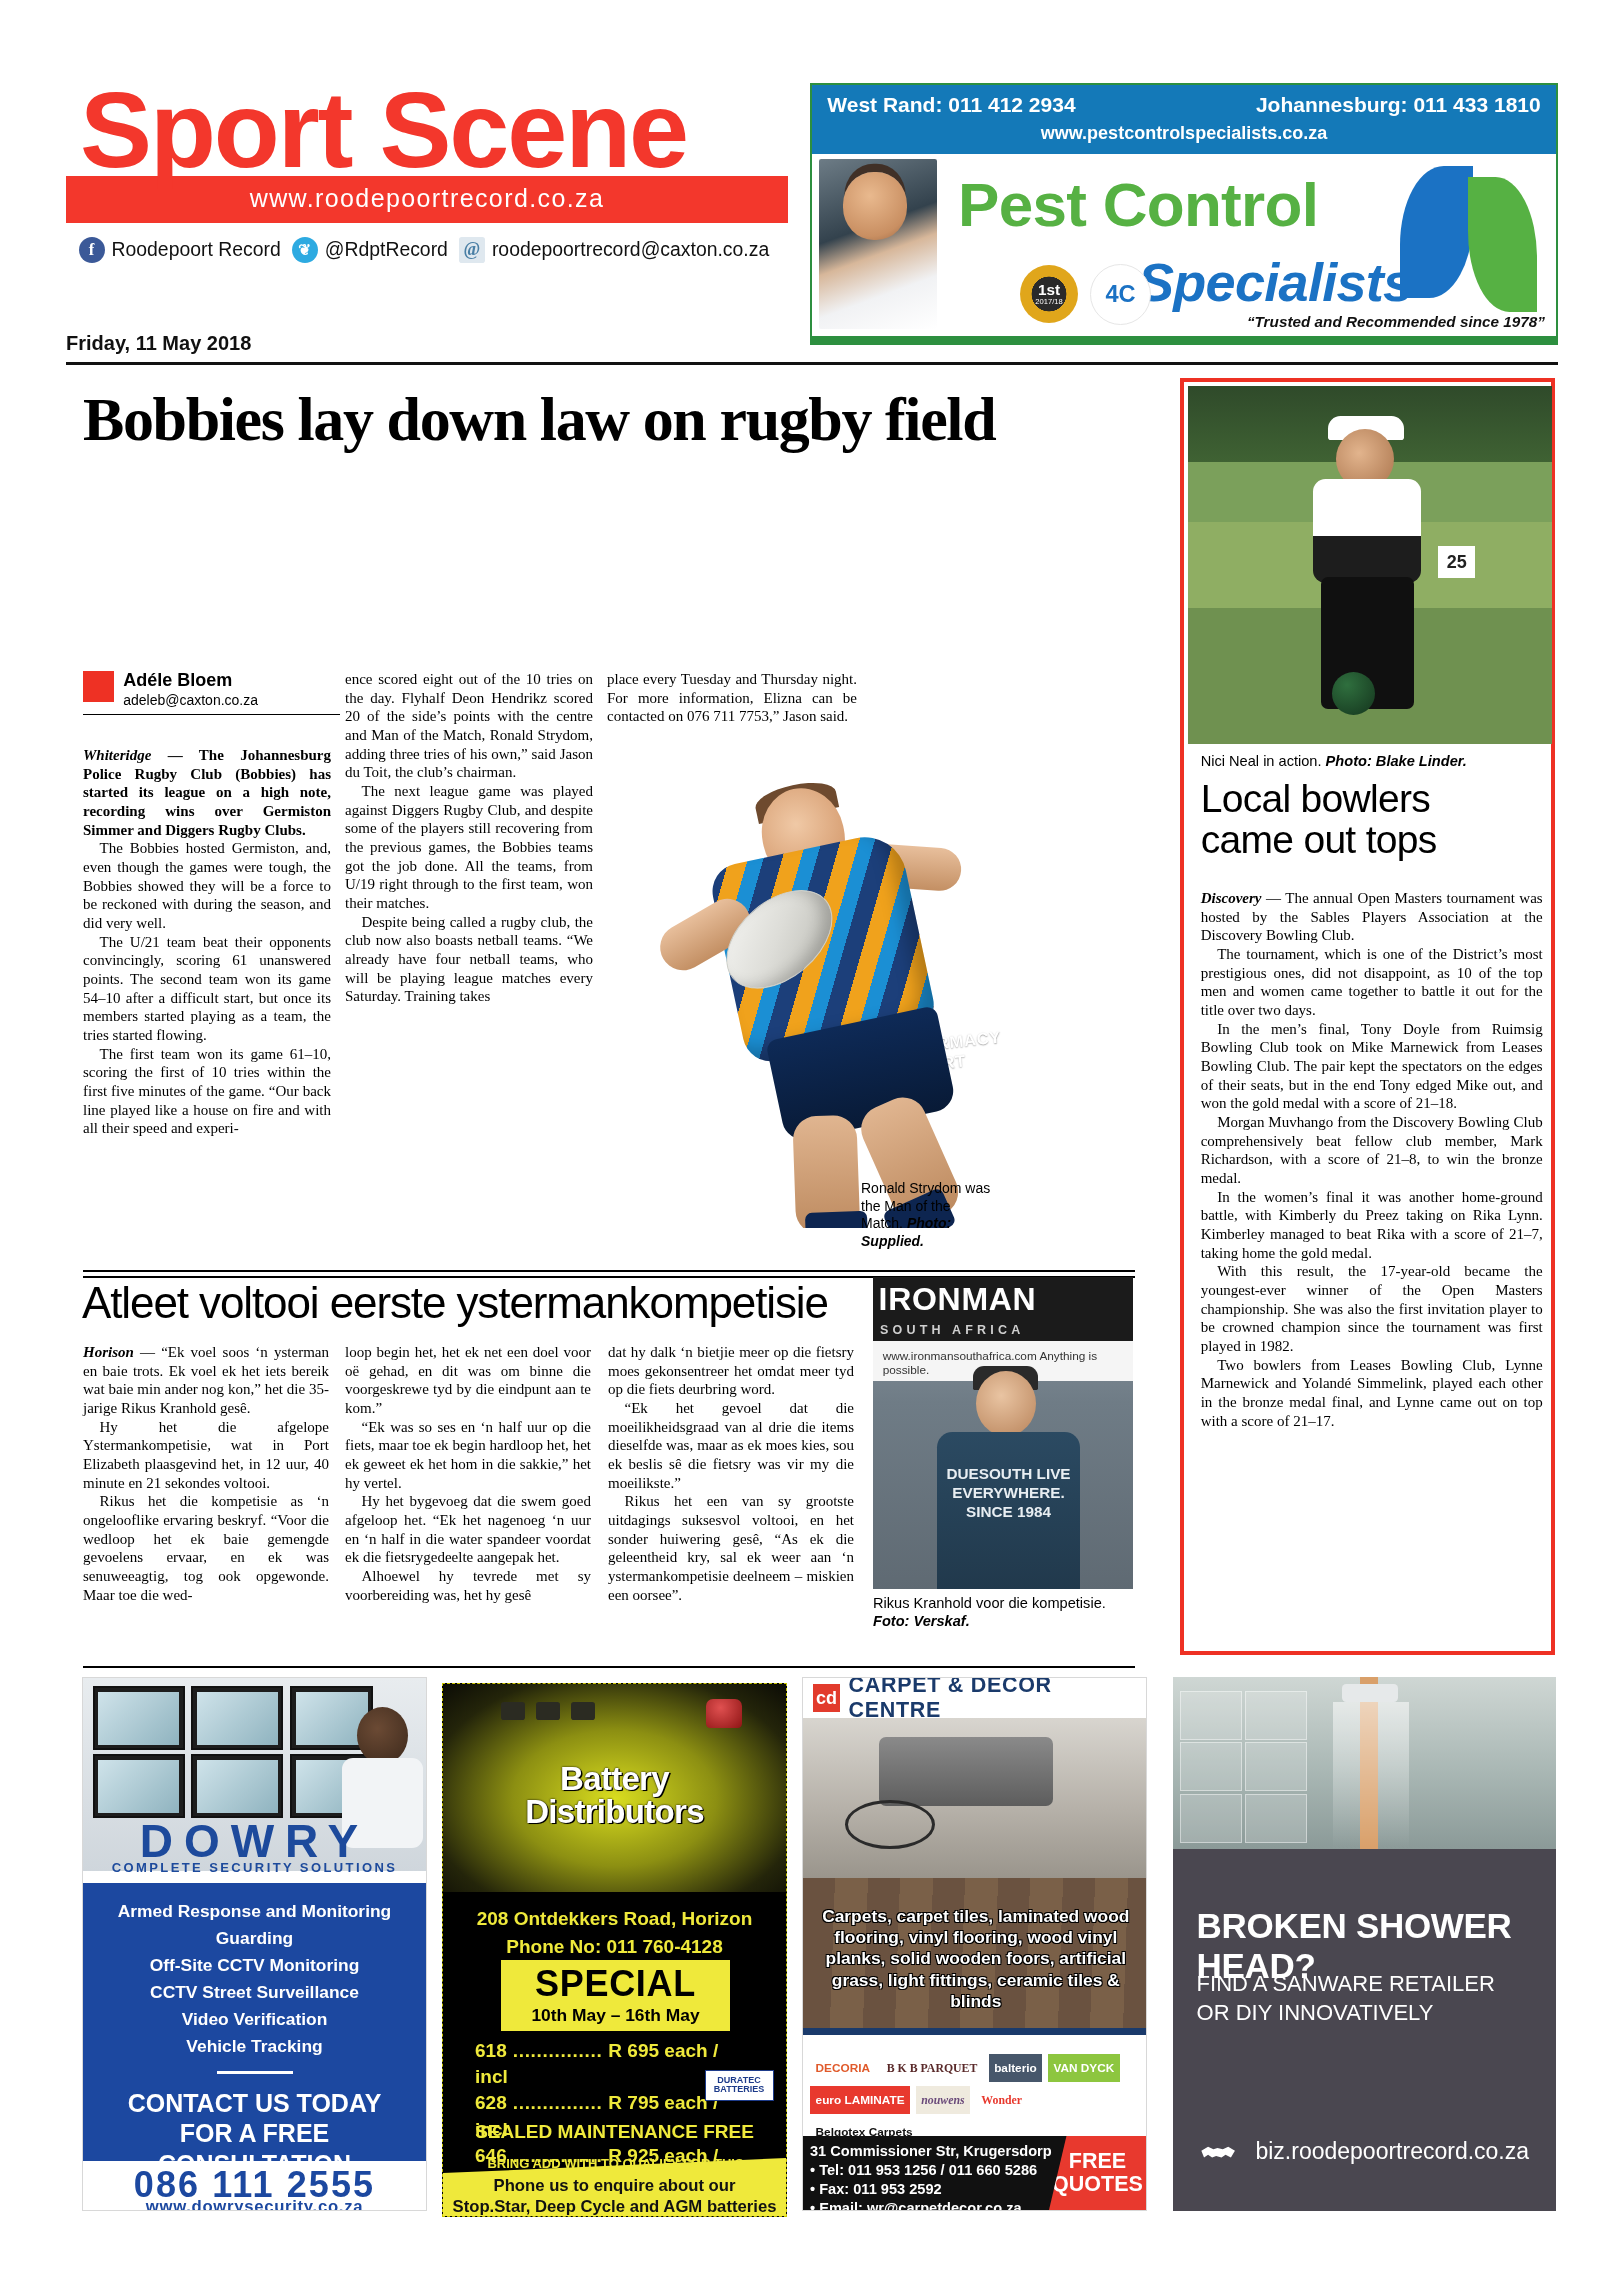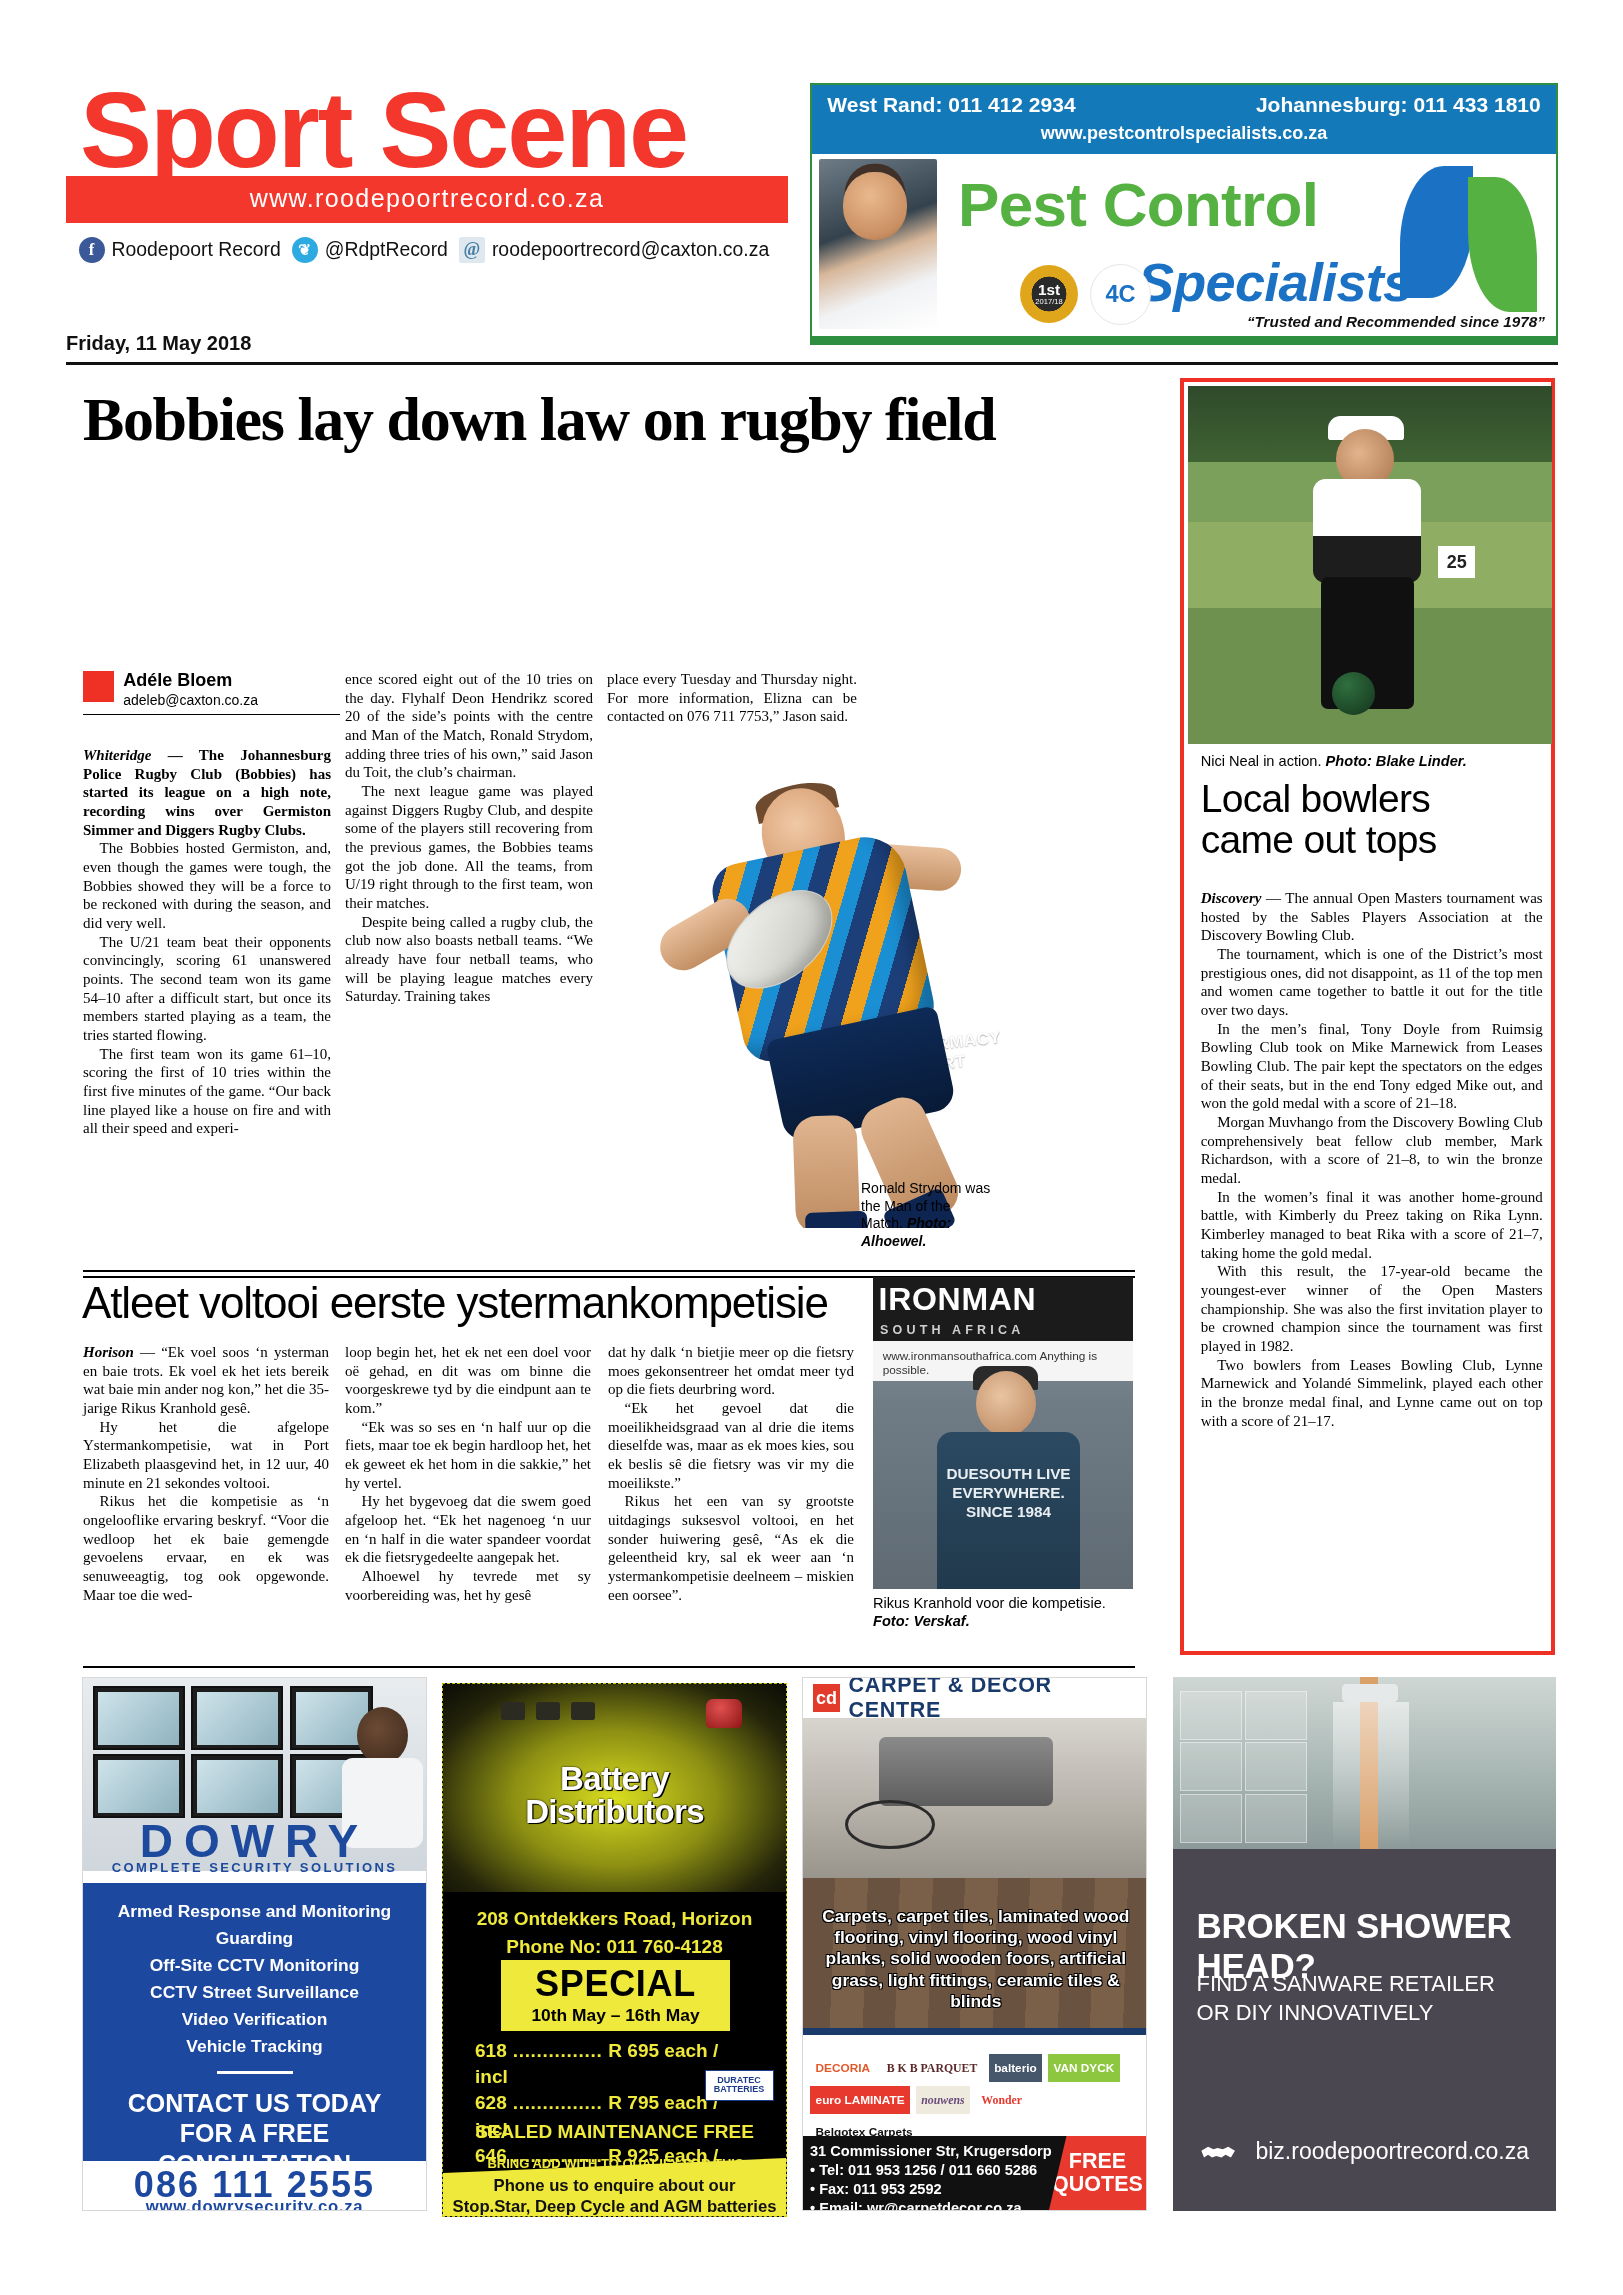--- a/index.html
+++ b/index.html
@@ -470,21 +470,21 @@
       <div class="rp-ball"></div>
       <div class="rp-shorts"></div>
       <div class="rp-legL"></div>
       <div class="rp-legR"></div>
       <div class="rp-sockL"></div>
       <div class="rp-sockR"></div>
     </div>
   </div>
   <div class="rugby-caption">
     <span>Ronald Strydom was the Man of the Match.</span>
-    <b>Photo: Alhoewel.</b>
+    <b>Photo: Supplied.</b>
   </div>
 
   <div class="bowls-box">
     <div class="bowls-photo">
       <div class="bp-trees"></div>
       <div class="bp-num">25</div>
       <div class="bp-person">
         <div class="bp-visor"></div>
         <div class="bp-head"></div>
         <div class="bp-top"></div>
@@ -492,21 +492,21 @@
       </div>
       <div class="bp-ball"></div>
     </div>
     <div class="bowls-cap">
       <span>Nici Neal in action.</span>
       <b>Photo: Blake Linder.</b>
     </div>
     <h2 class="bowls-head">Local bowlers came out tops</h2>
     <div class="bowls-body">
       <p class="first"><span class="place">Discovery</span> <span>— The annual Open Masters tournament was hosted by the Sables Players Association at the Discovery Bowling Club.</span></p>
-      <p>The tournament, which is one of the District’s most prestigious ones, did not disappoint, as 11 of the top men and women came together to battle it out for the title over two days.</p>
+      <p>The tournament, which is one of the District’s most prestigious ones, did not disappoint, as 10 of the top men and women came together to battle it out for the title over two days.</p>
       <p>In the men’s final, Tony Doyle from Ruimsig Bowling Club took on Mike Marnewick from Leases Bowling Club. The pair kept the spectators on the edges of their seats, but in the end Tony edged Mike out, and won the gold medal with a score of 21–18.</p>
       <p>Morgan Muvhango from the Discovery Bowling Club comprehensively beat fellow club member, Mark Richardson, with a score of 21–8, to win the bronze medal.</p>
       <p>In the women’s final it was another home-ground battle, with Kimberly du Preez taking on Rika Lynn. Kimberley managed to beat Rika with a score of 21–7, taking home the gold medal.</p>
       <p>With this result, the 17-year-old became the youngest-ever winner of the Open Masters championship. She was also the first invitation player to be crowned champion since the tournament was first played in 1982.</p>
       <p>Two bowlers from Leases Bowling Club, Lynne Marnewick and Yolandé Simmelink, played each other in the bronze medal final, and Lynne came out on top with a score of 21–17.</p>
     </div>
   </div>
 
   <div class="afr-rule-a"></div>
   <div class="afr-rule-b"></div>

